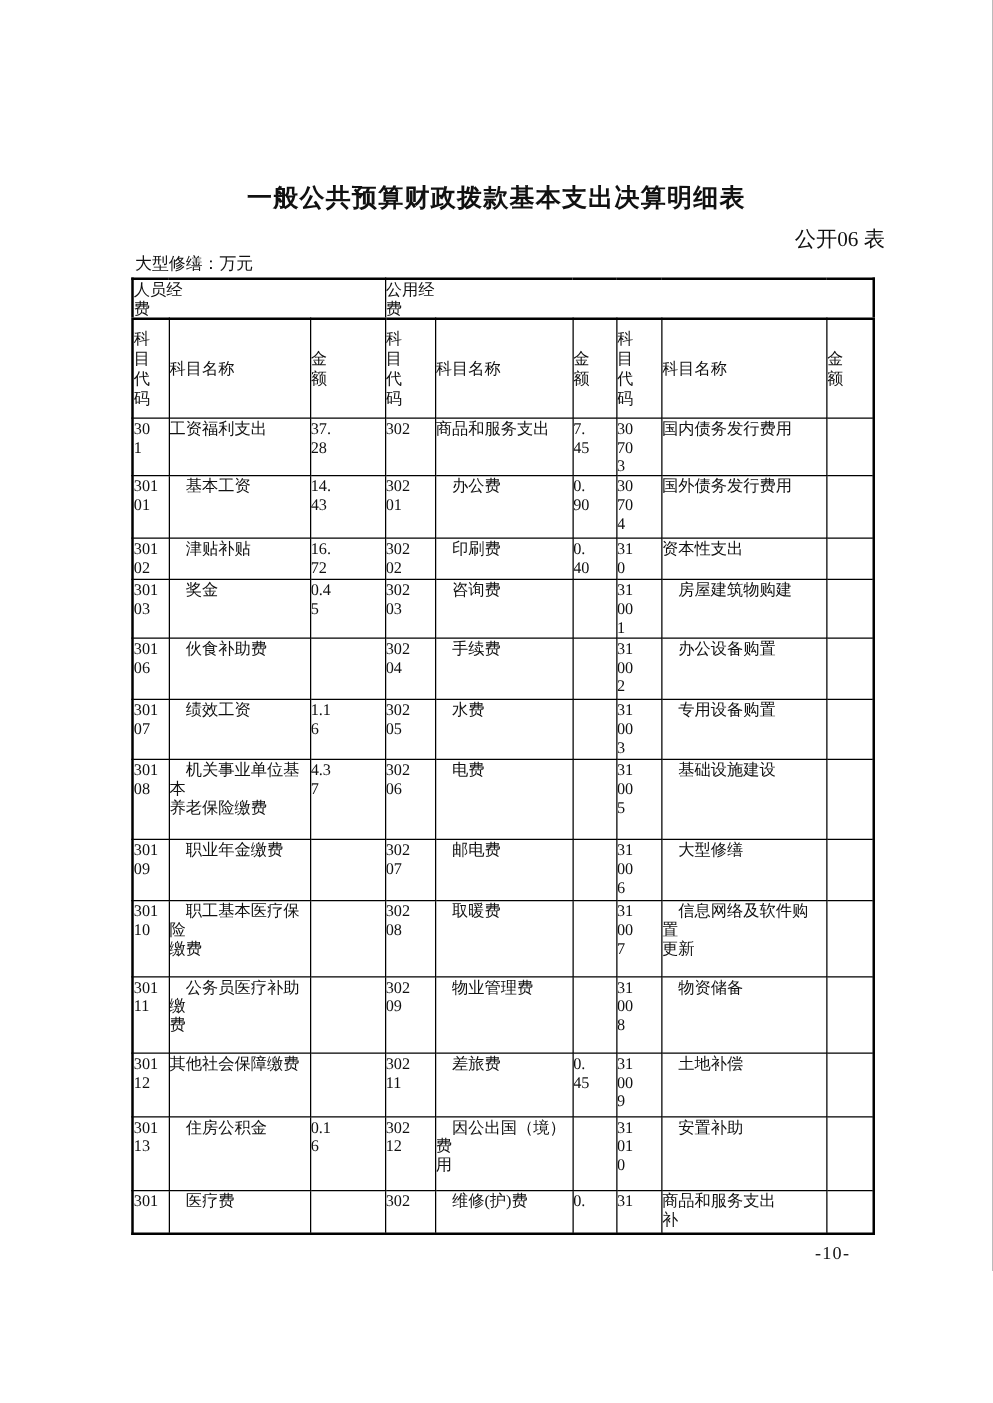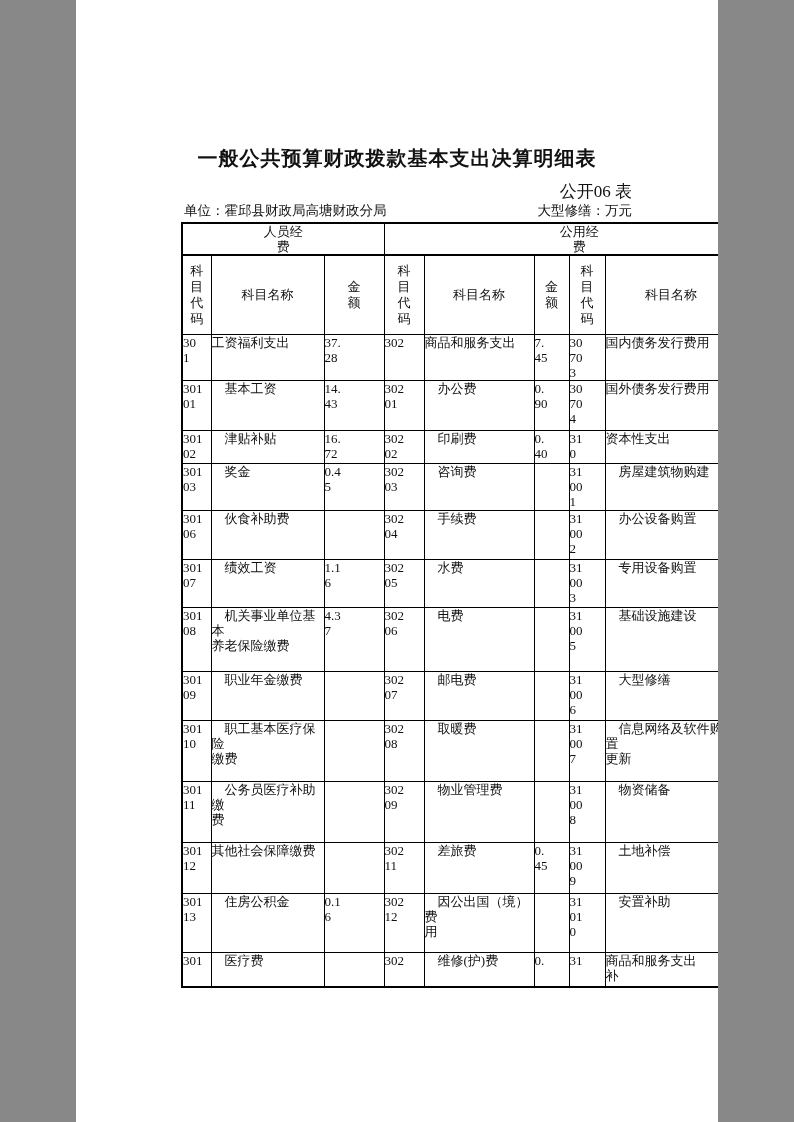--- a/index.html
+++ b/index.html
@@ -1,17 +1,17 @@
 <!DOCTYPE html>
 <html><head>
 <meta charset="utf-8">
 <style>
   html,body { margin:0; padding:0; background:#888; }
   .page {
-    position:relative; width:642px; height:1122px; background:#ffffff;
+    position:relative; width:794px; height:1122px; background:#ffffff;
     font-family:"Liberation Serif","DejaVu Serif",serif; color:#111;
     margin:0 auto; overflow:hidden;
   }
   .title {
     position:absolute; top:145px; left:0; width:100%; margin:0;
     text-align:center; font-family:"Liberation Sans","DejaVu Sans",sans-serif;
     font-size:20px; font-weight:bold; letter-spacing:1px;
   }
   .doc-label { position:absolute; top:180px; right:86px; font-size:17px; }
   .meta-row {
@@ -20,36 +20,35 @@
   }
   table.budget {
     position:absolute; left:105px; top:222px; width:593px;
     border-collapse:collapse; table-layout:fixed;
     border:2px solid #000;
   }
   table.budget th, table.budget td {
     border:1px solid #000; padding:0; overflow:hidden; white-space:pre;
     font-weight:normal; color:#111;
   }
-  thead th { vertical-align:middle; text-align:center; font-size:13px; line-height:16px; }
+  thead th { vertical-align:middle; text-align:left; font-size:13px; line-height:16px; }
   tr.group-row th { line-height:15px; border-bottom:2px solid #000; }
   tbody td { vertical-align:top; font-size:13px; line-height:15px; }
   td.c-code { padding:2px 1px 0 4px; }
   td.c-name { padding:2px 1px 0 7px;margin-left:20px; }
   td.c-amt  { padding:2px 1px 0 9px; }
   .page-number { position:absolute; top:995px; left:652px; font-size:14.5px; letter-spacing:1px;text-align:center; }
 </style>
 </head>
 <body>
 
 <div class="page">
   <h1 class="title">一般公共预算财政拨款基本支出决算明细表</h1>
   <div class="doc-label">公开06  表</div>
   <div class="meta-row">
-    <span>单位：霍邱县财政局高塘财政分局</span>
     <span>大型修缮：万元</span>
   </div>
 
   <table class="budget">
     <colgroup>
       <col style="width:29px">
         <col style="width:113px">
         <col style="width:60px">
       <col style="width:40px">
         <col style="width:110px">

